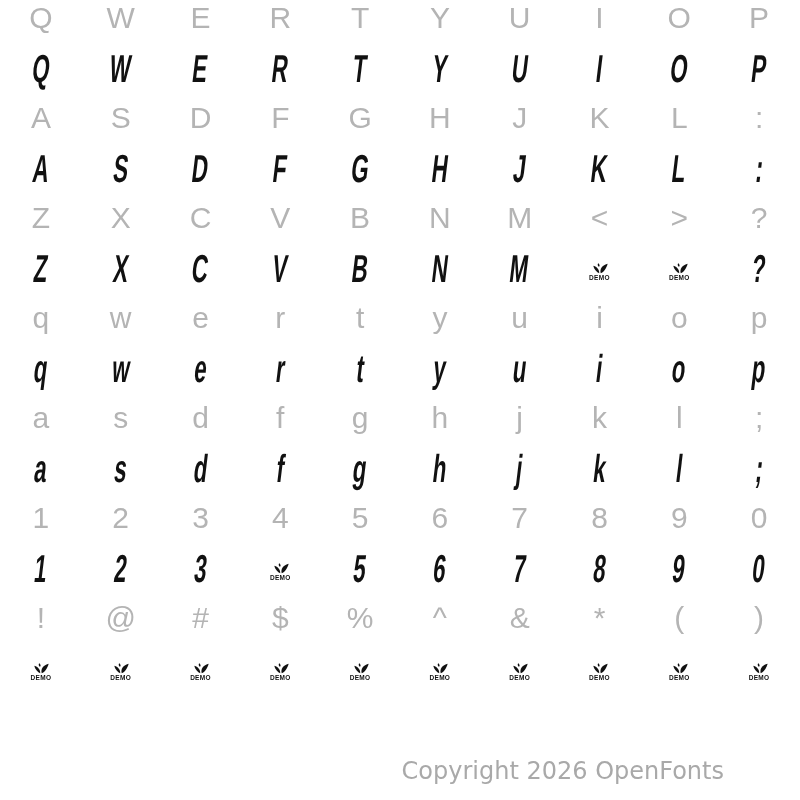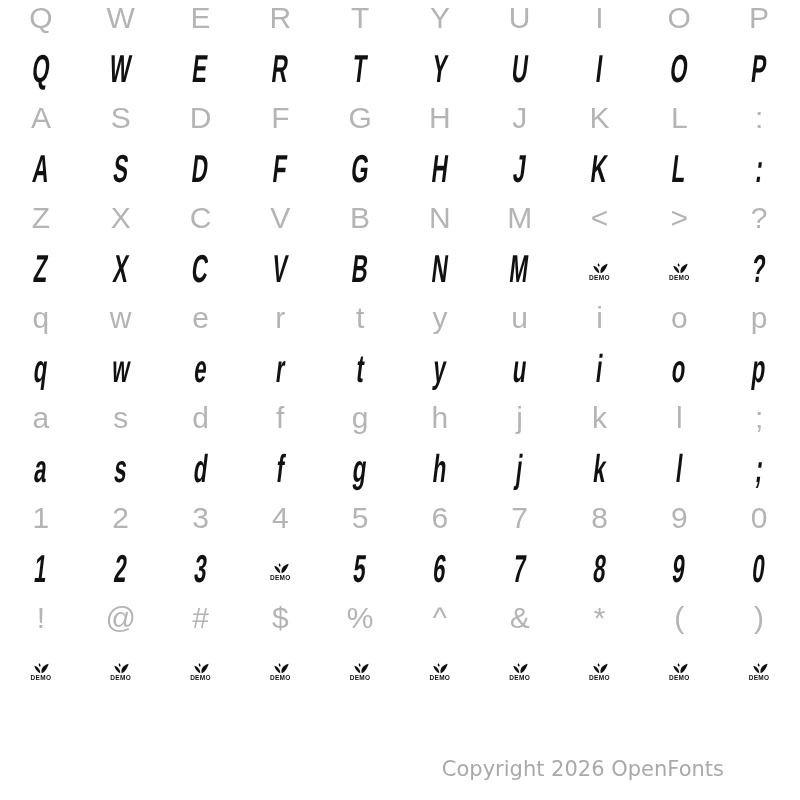--- a/index.html
+++ b/index.html
@@ -67,21 +67,21 @@
     font-weight: 700;
     letter-spacing: 0.3px;
     line-height: 1.1;
     color: var(--demo-black, #111111);
   }
   .copyright {
     position: absolute;
     top: 757px;
     right: 76px;
     font-family: "DejaVu Sans", sans-serif;
-    font-size: 21px;
+    font-size: 24px;
     font-weight: 400;
     color: var(--copy-gray, #a9a9a9);
     white-space: nowrap;
   }
 </style>
 </head>
 <body style="background: rgb(255, 255, 255);">
 
 <div class="page">
   <div class="glyph-grid" id="glyph-grid">

